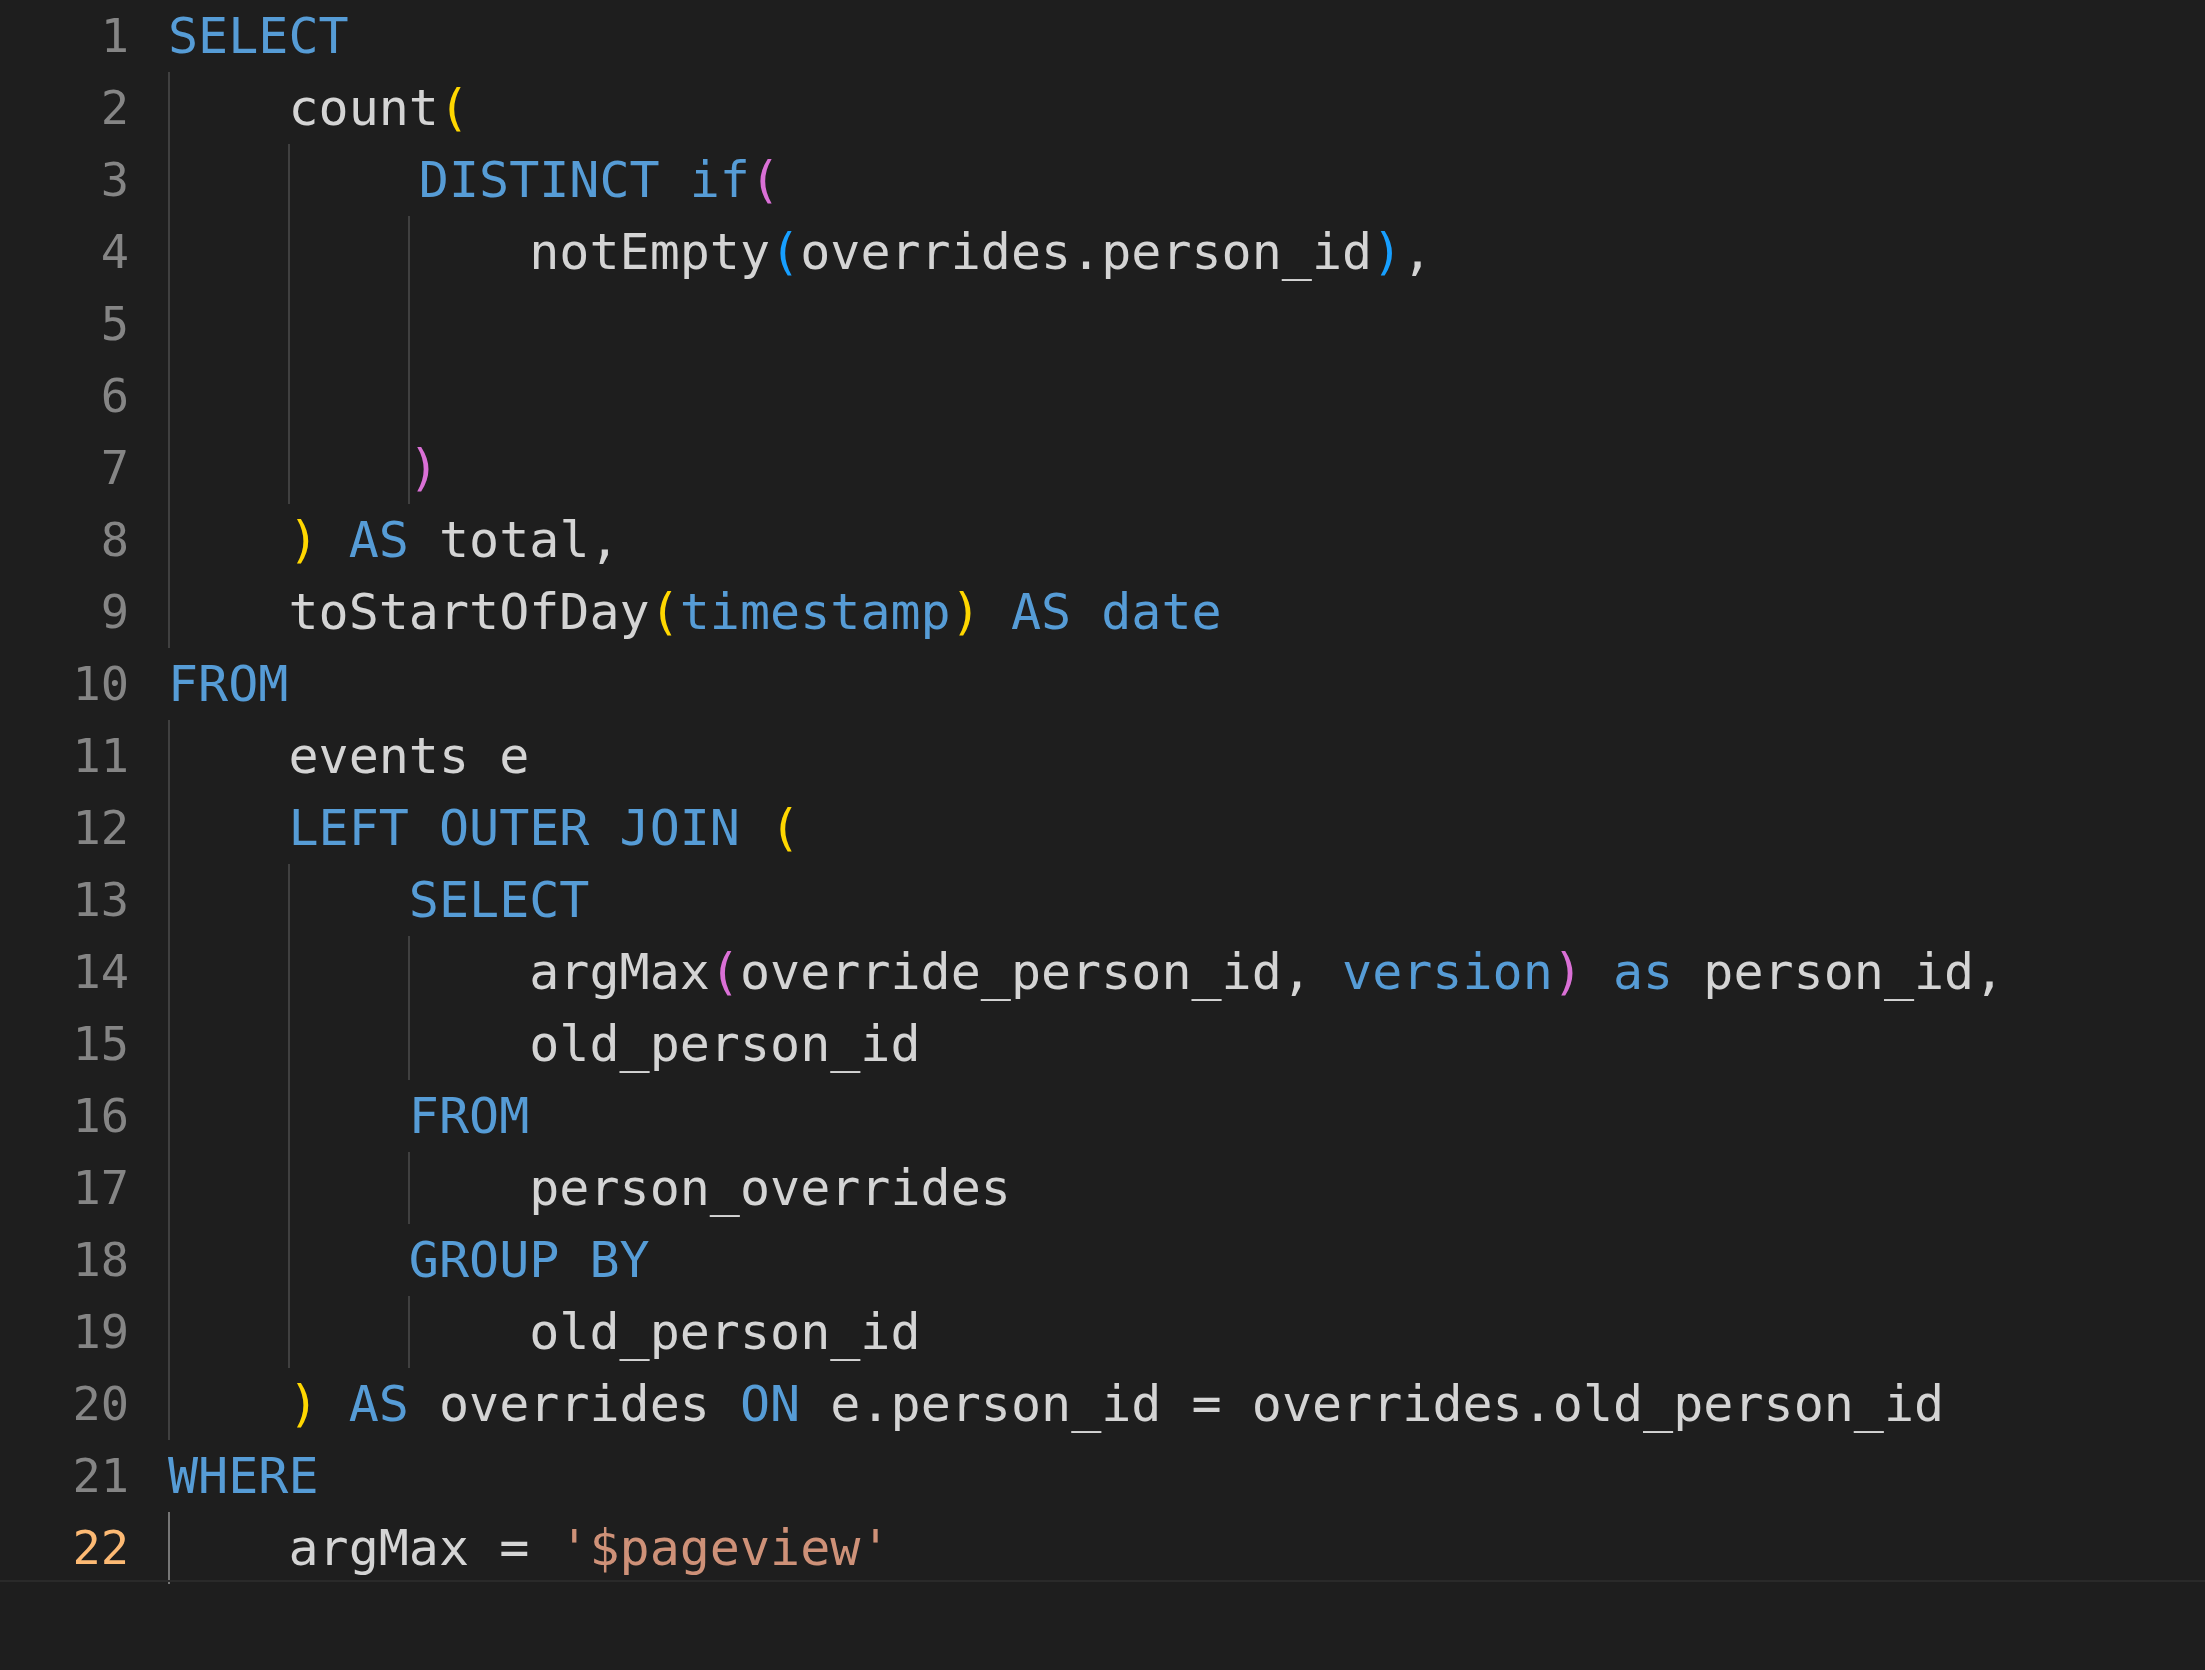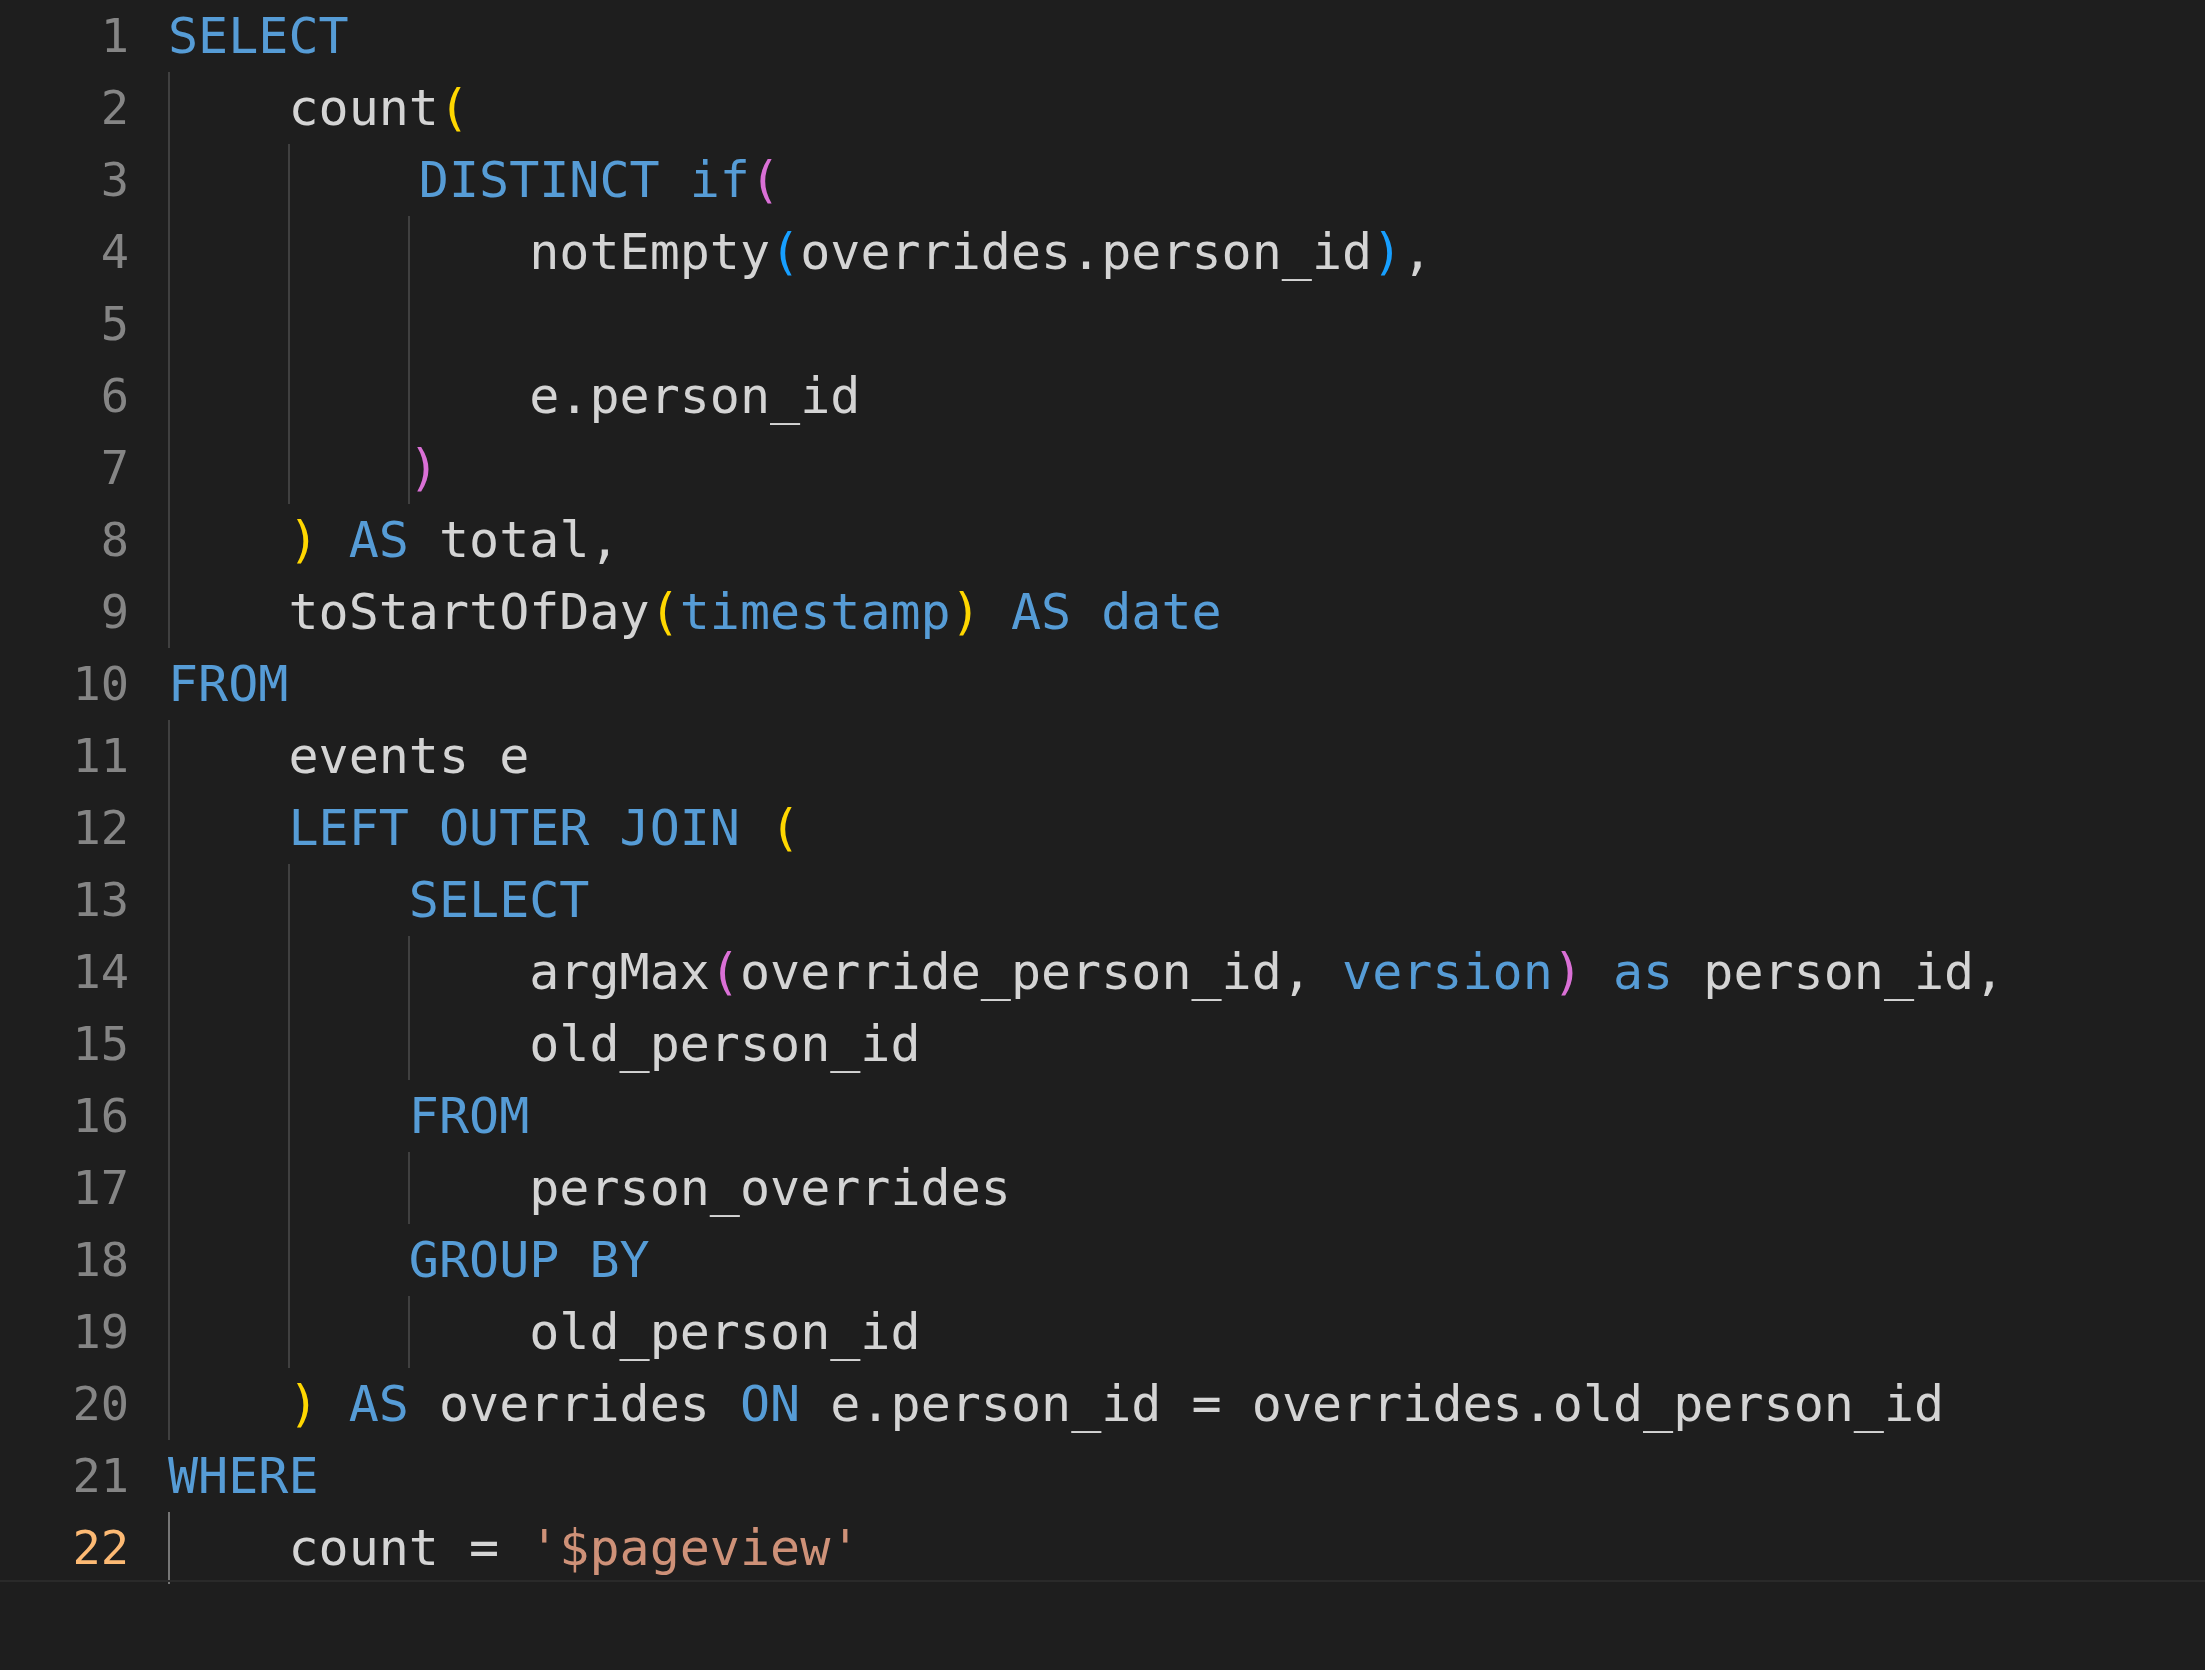--- a/index.html
+++ b/index.html
@@ -104,33 +104,33 @@
 </head>
 <body>
 
 <div id="editor">
   <div class="code-area">
       <div class="line"><div class="gutter">1</div><div class="content"><div class="guides"></div><span style="position: relative;"><span class="kw">SELECT</span></span></div></div>
       <div class="line"><div class="gutter">2</div><div class="content"><div class="guides"><div class="guide" style="left: 39px;"></div></div><span style="position: relative;"><span class="plain">    </span><span class="plain">count</span><span class="b1">(</span></span></div></div>
       <div class="line"><div class="gutter">3</div><div class="content"><div class="guides"><div class="guide" style="left: 39px;"></div><div class="guide" style="left: 159px;"></div></div><span style="position: relative; margin-left: 10px;"><span class="plain">        </span><span class="kw">DISTINCT</span><span class="plain"> </span><span class="kw">if</span><span class="b2">(</span></span></div></div>
       <div class="line"><div class="gutter">4</div><div class="content"><div class="guides"><div class="guide" style="left: 39px;"></div><div class="guide" style="left: 159px;"></div><div class="guide" style="left: 279px;"></div></div><span style="position: relative;"><span class="plain">            </span><span class="plain">notEmpty</span><span class="b3">(</span><span class="plain">overrides.person_id</span><span class="b3">)</span><span class="plain">,</span></span></div></div>
       <div class="line"><div class="gutter">5</div><div class="content"><div class="guides"><div class="guide" style="left: 39px;"></div><div class="guide" style="left: 159px;"></div><div class="guide" style="left: 279px;"></div></div><span style="position: relative;"><span class="plain">            </span></span></div></div>
-      <div class="line"><div class="gutter">6</div><div class="content"><div class="guides"><div class="guide" style="left: 39px;"></div><div class="guide" style="left: 159px;"></div><div class="guide" style="left: 279px;"></div></div><span style="position: relative;"><span class="plain">            </span><span class="plain">e.person_id</span></span></div></div>
+      <div class="line"><div class="gutter">6</div><div class="content"><div class="guides"><div class="guide" style="left: 39px;"></div><div class="guide" style="left: 159px;"></div><div class="guide" style="left: 279px;"></div></div></div></div>
       <div class="line"><div class="gutter">7</div><div class="content"><div class="guides"><div class="guide" style="left: 39px;"></div><div class="guide" style="left: 159px;"></div><div class="guide" style="left: 279px;"></div></div><span style="position: relative;"><span class="plain">        </span><span class="b2">)</span></span></div></div>
       <div class="line"><div class="gutter">8</div><div class="content"><div class="guides"><div class="guide" style="left: 39px;"></div></div><span style="position: relative;"><span class="plain">    </span><span class="b1">)</span><span class="plain"> </span><span class="kw">AS</span><span class="plain"> </span><span class="plain">total,</span></span></div></div>
       <div class="line"><div class="gutter">9</div><div class="content"><div class="guides"><div class="guide" style="left: 39px;"></div></div><span style="position: relative;"><span class="plain">    </span><span class="plain">toStartOfDay</span><span class="b1">(</span><span class="kw">timestamp</span><span class="b1">)</span><span class="plain"> </span><span class="kw">AS</span><span class="plain"> </span><span class="kw">date</span></span></div></div>
       <div class="line"><div class="gutter">10</div><div class="content"><div class="guides"></div><span style="position: relative;"><span class="kw">FROM</span></span></div></div>
       <div class="line"><div class="gutter">11</div><div class="content"><div class="guides"><div class="guide" style="left: 39px;"></div></div><span style="position: relative;"><span class="plain">    </span><span class="plain">events e</span></span></div></div>
       <div class="line"><div class="gutter">12</div><div class="content"><div class="guides"><div class="guide" style="left: 39px;"></div></div><span style="position: relative;"><span class="plain">    </span><span class="kw">LEFT OUTER JOIN</span><span class="plain"> </span><span class="b1">(</span></span></div></div>
       <div class="line"><div class="gutter">13</div><div class="content"><div class="guides"><div class="guide" style="left: 39px;"></div><div class="guide" style="left: 159px;"></div></div><span style="position: relative;"><span class="plain">        </span><span class="kw">SELECT</span></span></div></div>
       <div class="line"><div class="gutter">14</div><div class="content"><div class="guides"><div class="guide" style="left: 39px;"></div><div class="guide" style="left: 159px;"></div><div class="guide" style="left: 279px;"></div></div><span style="position: relative;"><span class="plain">            </span><span class="plain">argMax</span><span class="b2">(</span><span class="plain">override_person_id, </span><span class="kw">version</span><span class="b2">)</span><span class="plain"> </span><span class="kw">as</span><span class="plain"> </span><span class="plain">person_id,</span></span></div></div>
       <div class="line"><div class="gutter">15</div><div class="content"><div class="guides"><div class="guide" style="left: 39px;"></div><div class="guide" style="left: 159px;"></div><div class="guide" style="left: 279px;"></div></div><span style="position: relative;"><span class="plain">            </span><span class="plain">old_person_id</span></span></div></div>
       <div class="line"><div class="gutter">16</div><div class="content"><div class="guides"><div class="guide" style="left: 39px;"></div><div class="guide" style="left: 159px;"></div></div><span style="position: relative;"><span class="plain">        </span><span class="kw">FROM</span></span></div></div>
       <div class="line"><div class="gutter">17</div><div class="content"><div class="guides"><div class="guide" style="left: 39px;"></div><div class="guide" style="left: 159px;"></div><div class="guide" style="left: 279px;"></div></div><span style="position: relative;"><span class="plain">            </span><span class="plain">person_overrides</span></span></div></div>
       <div class="line"><div class="gutter">18</div><div class="content"><div class="guides"><div class="guide" style="left: 39px;"></div><div class="guide" style="left: 159px;"></div></div><span style="position: relative;"><span class="plain">        </span><span class="kw">GROUP BY</span></span></div></div>
       <div class="line"><div class="gutter">19</div><div class="content"><div class="guides"><div class="guide" style="left: 39px;"></div><div class="guide" style="left: 159px;"></div><div class="guide" style="left: 279px;"></div></div><span style="position: relative;"><span class="plain">            </span><span class="plain">old_person_id</span></span></div></div>
       <div class="line"><div class="gutter">20</div><div class="content"><div class="guides"><div class="guide" style="left: 39px;"></div></div><span style="position: relative;"><span class="plain">    </span><span class="b1">)</span><span class="plain"> </span><span class="kw">AS</span><span class="plain"> </span><span class="plain">overrides</span><span class="plain"> </span><span class="kw">ON</span><span class="plain"> </span><span class="plain">e.person_id = overrides.old_person_id</span></span></div></div>
       <div class="line"><div class="gutter">21</div><div class="content"><div class="guides"></div><span style="position: relative;"><span class="kw">WHERE</span></span></div></div>
-      <div class="line active"><div class="gutter">22</div><div class="content"><div class="guides"><div class="guide active" style="left: 39px;"></div></div><span style="position: relative;"><span class="plain">    </span><span class="plain">count = </span><span class="str">'$pageview'</span></span></div></div>
+      <div class="line active"><div class="gutter">22</div><div class="content"><div class="guides"><div class="guide active" style="left: 39px;"></div></div><span style="position: relative;"><span class="plain">    </span><span class="plain">argMax = </span><span class="str">'$pageview'</span></span></div></div>
     </div>
 <div class="bottom-rule" style="top: 1580px;"></div>
   </div>
 
 
 </body></html>

